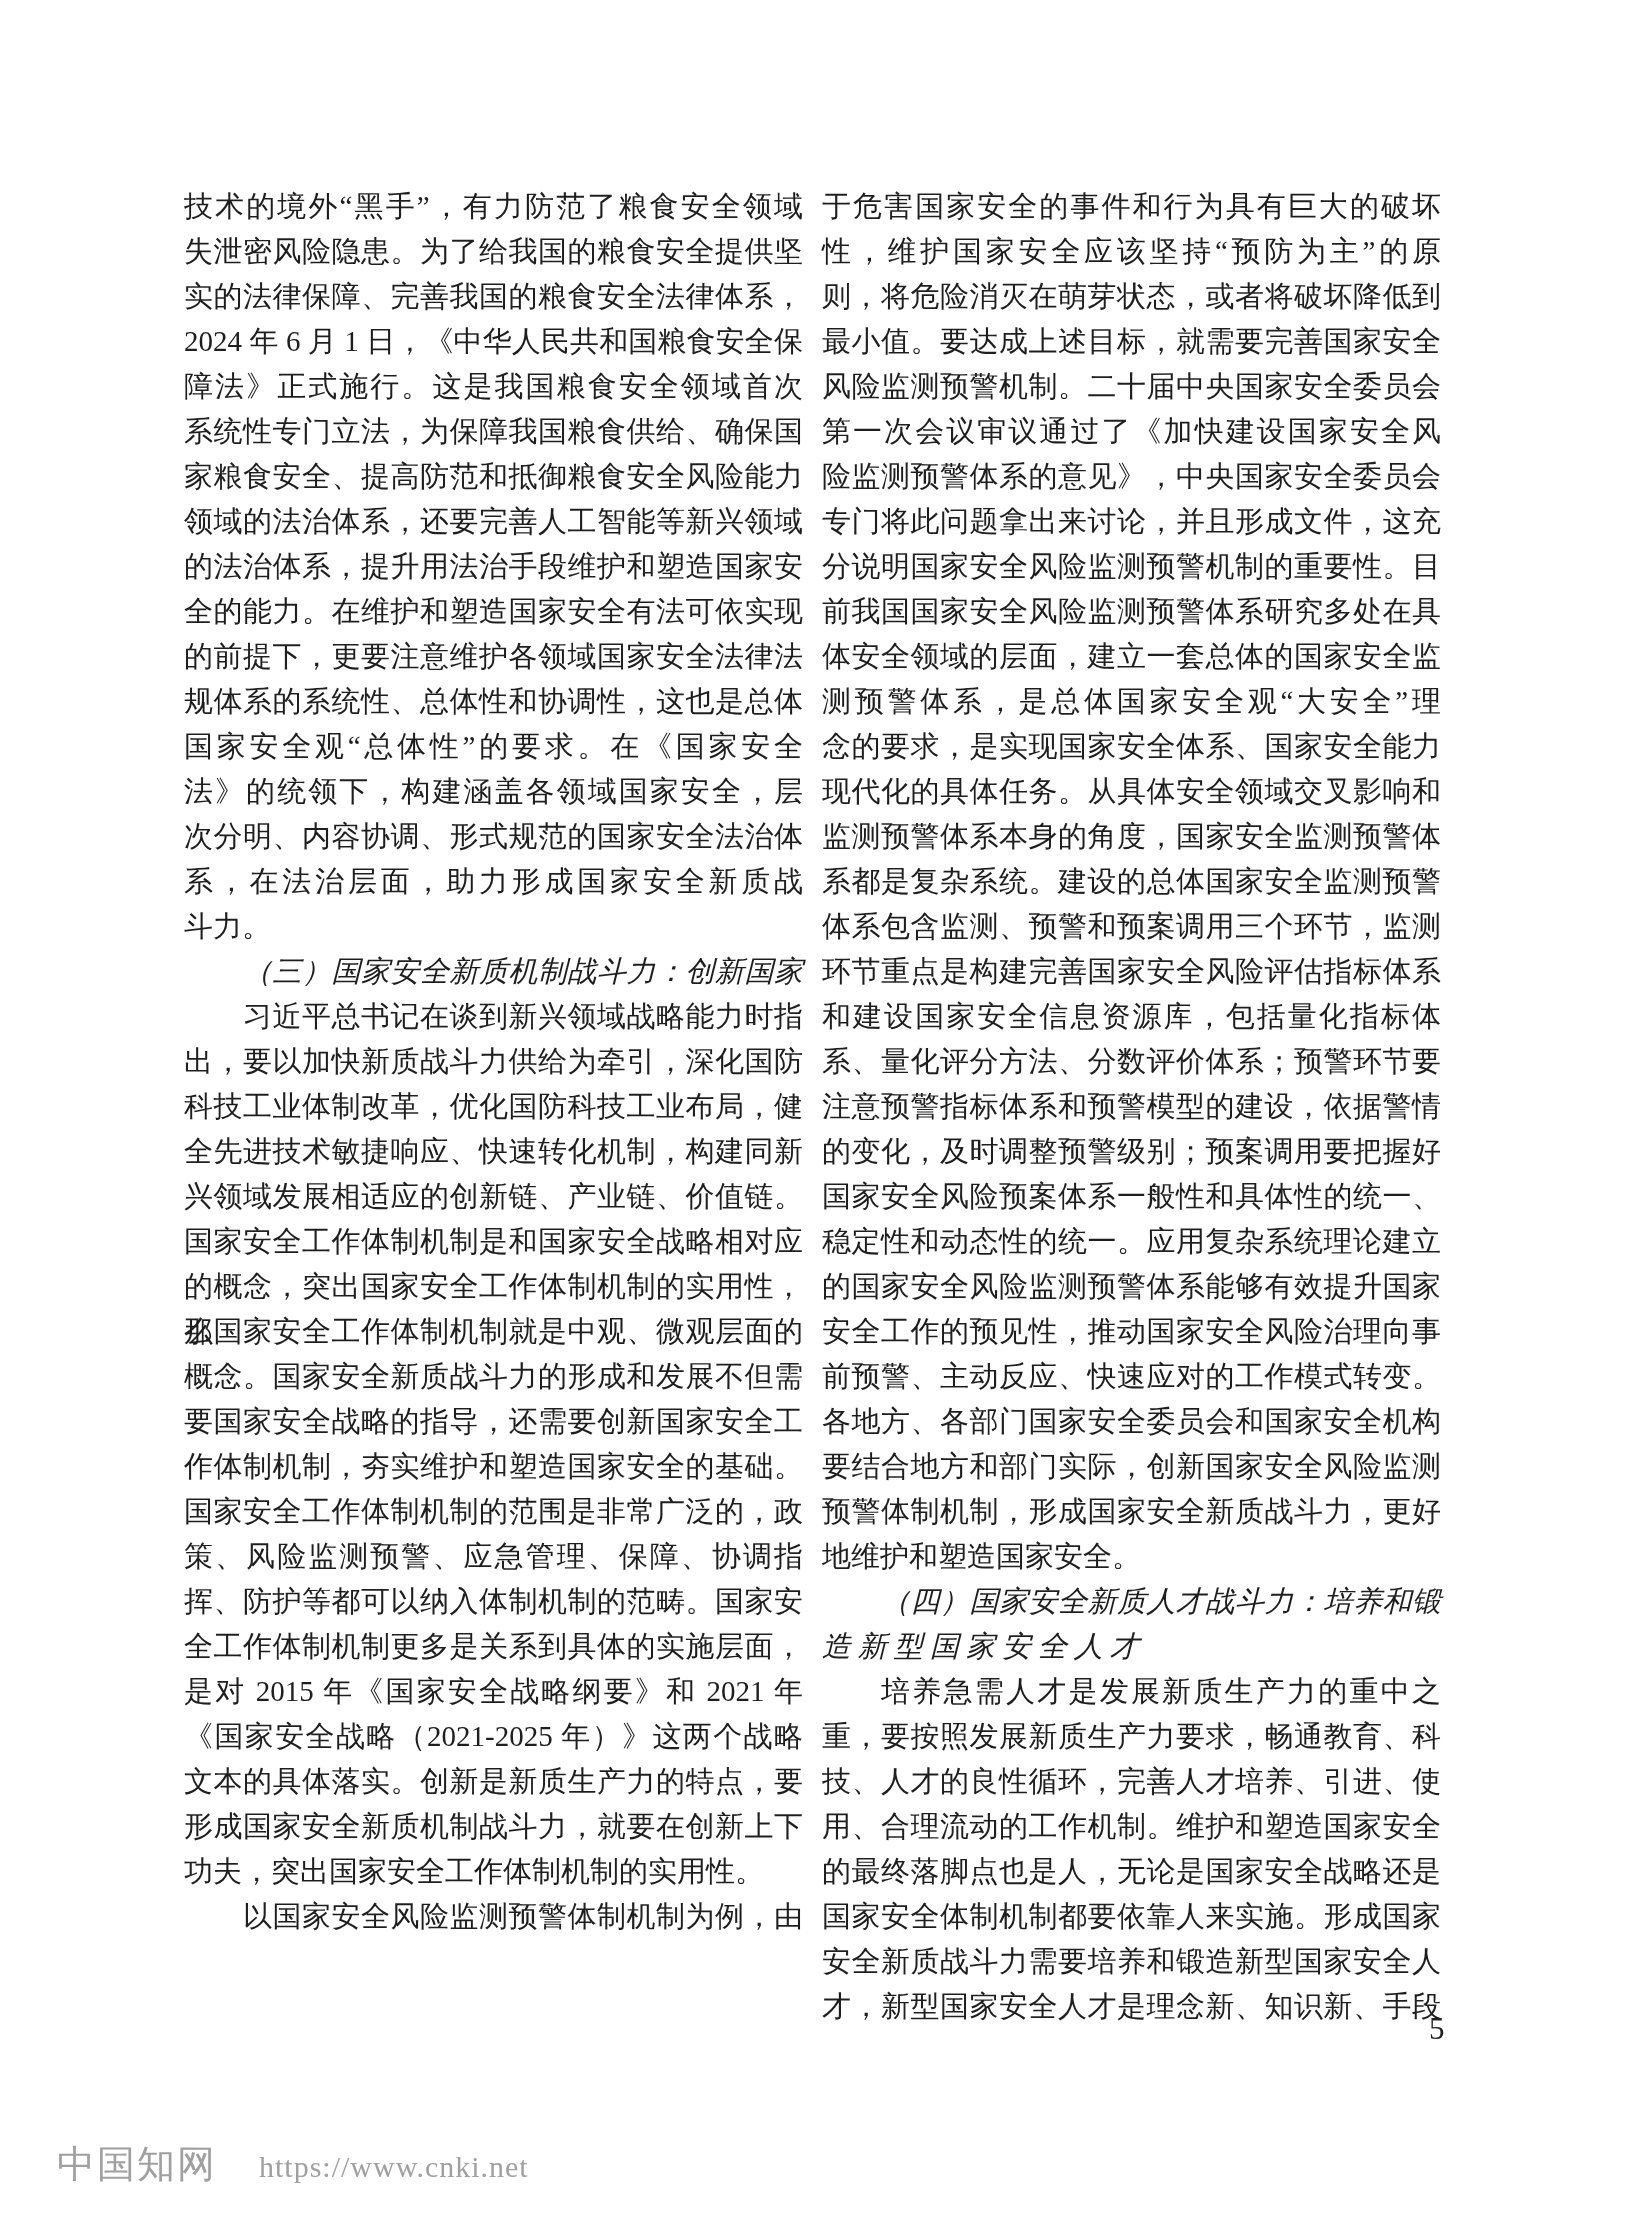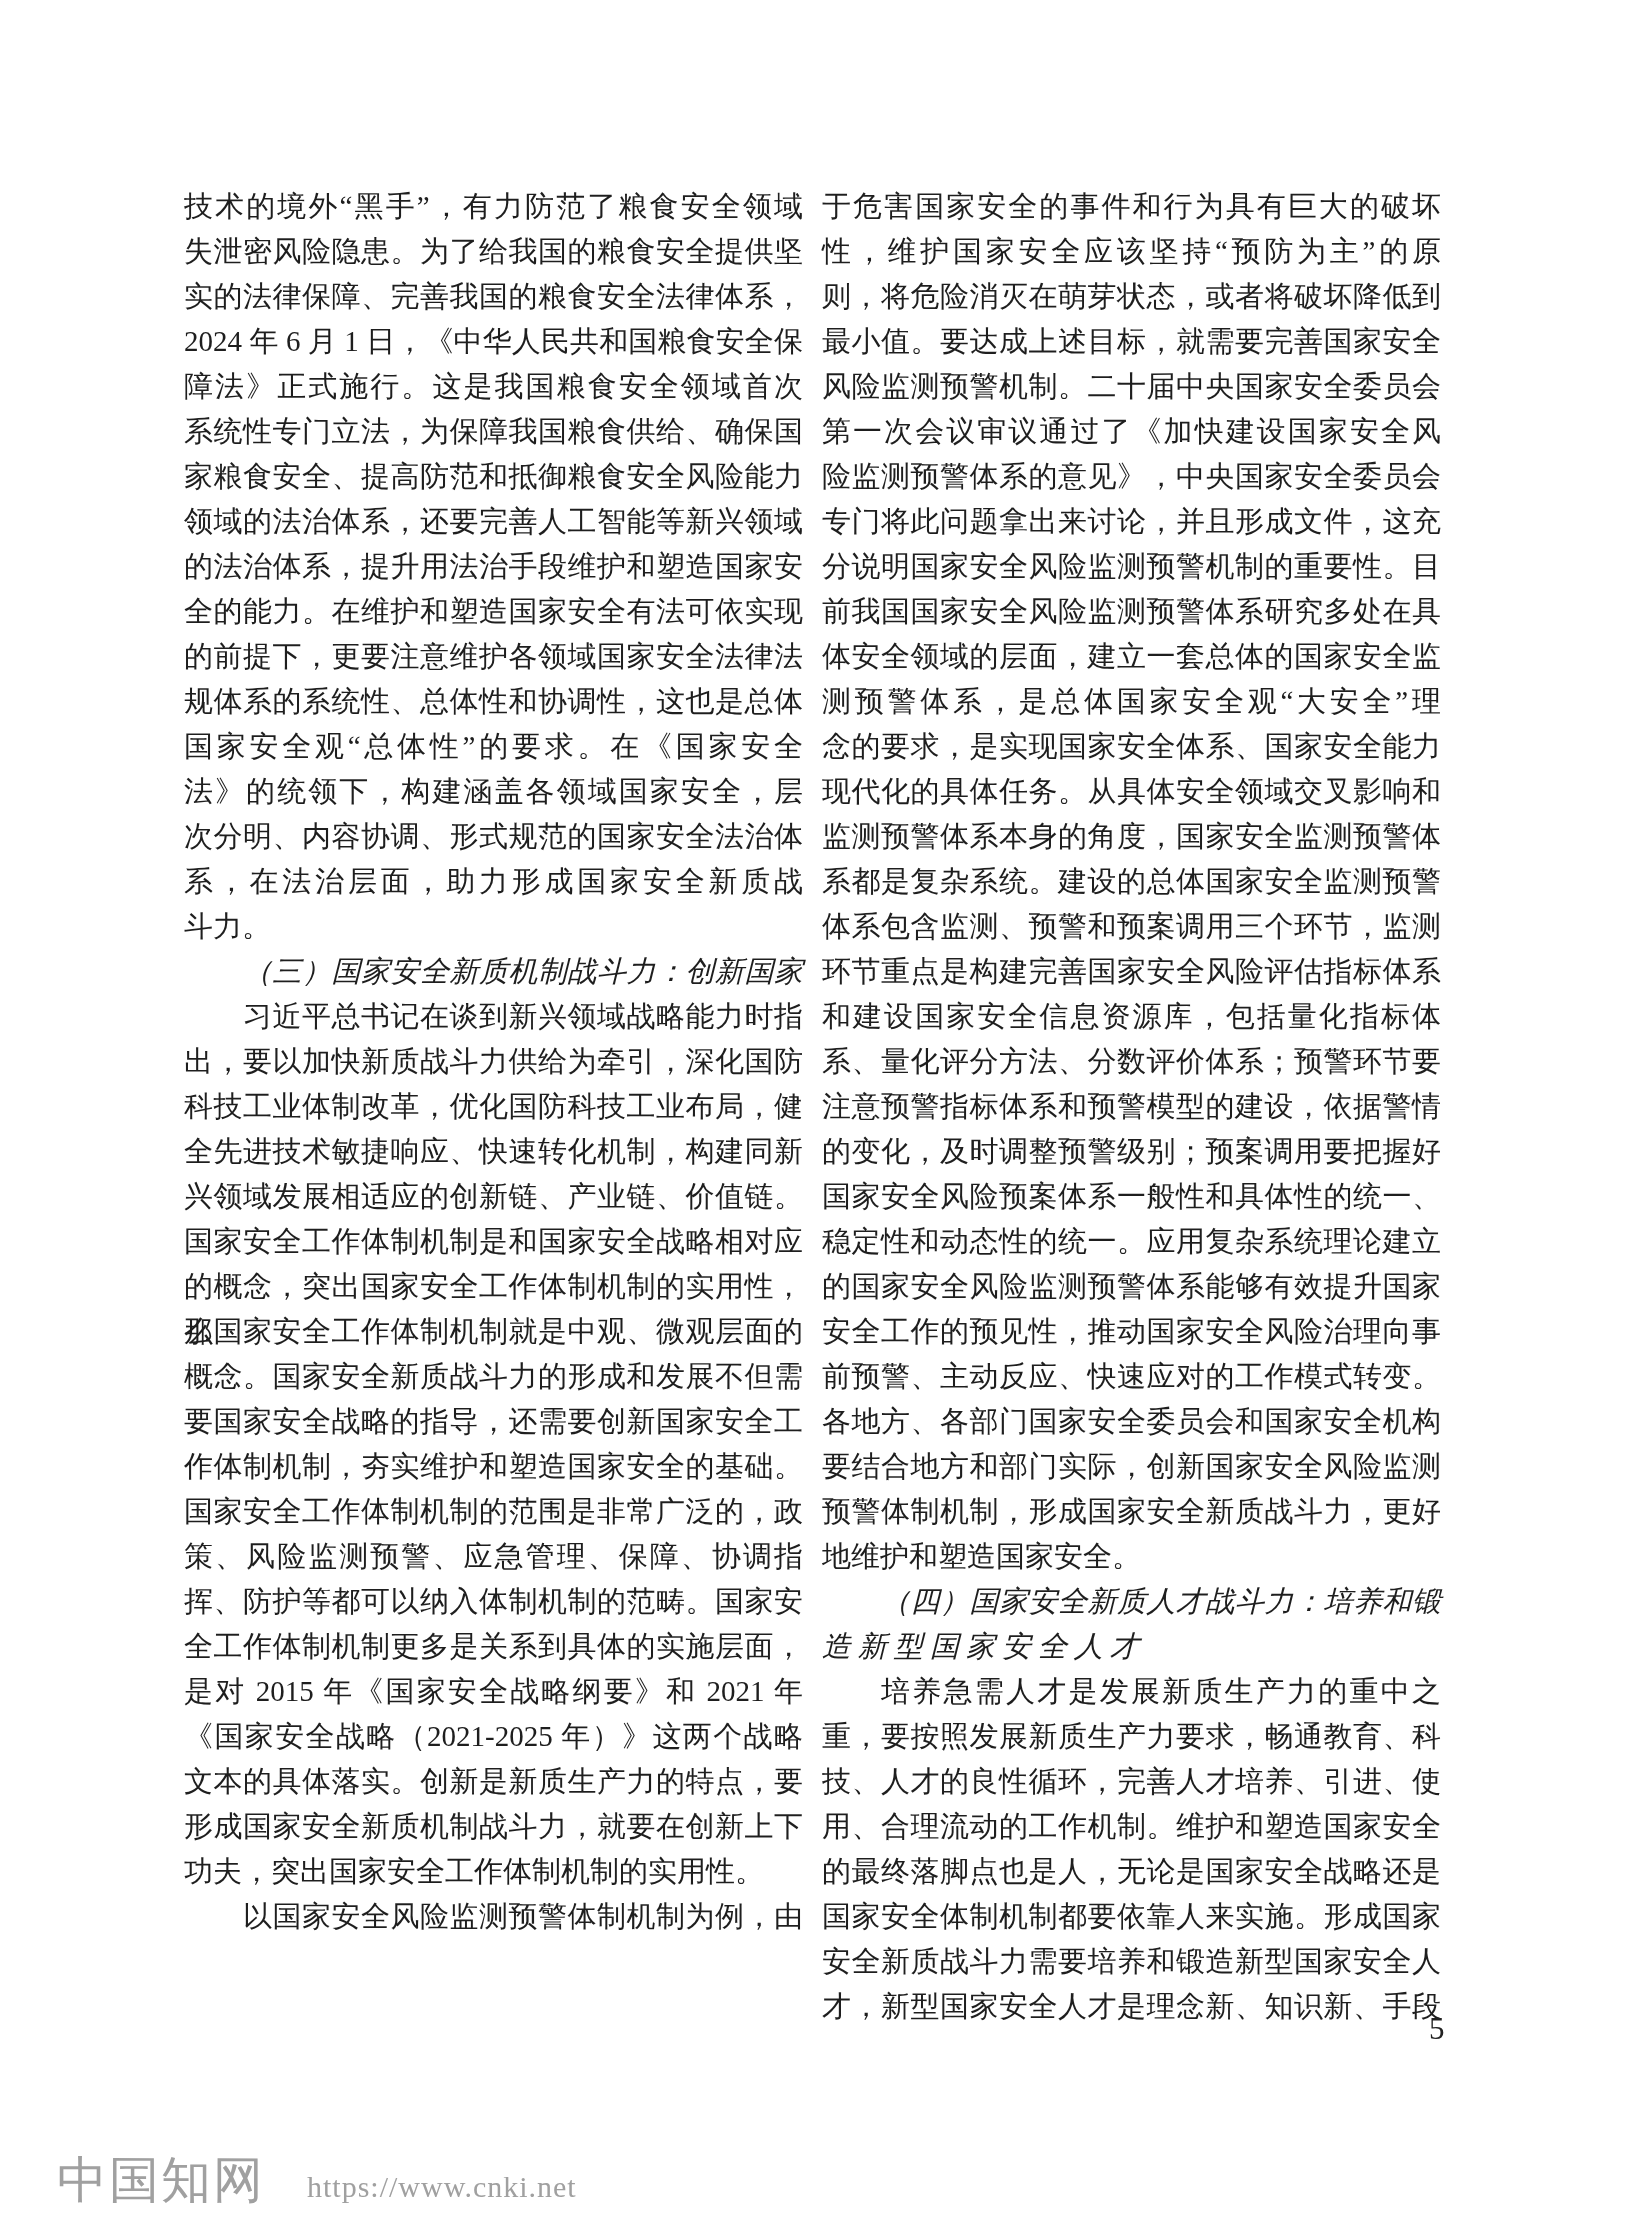--- a/index.html
+++ b/index.html
@@ -59,25 +59,24 @@
   .watermark {
     position: absolute;
     left: 57px;
     top: 2139px;
     display: flex;
     align-items: baseline;
     gap: 42px;
     color: #a0a0a0;
   }
   .wm-site {
-    font-size: 50px;
+    font-size: 38px;
     letter-spacing: 2px;
     font-weight: 400;
     font-family: "Liberation Serif", "DejaVu Serif", serif;
-    margin-top: 8px;
   }
   .wm-url {
     font-family: Liberation Serif, serif;
     font-size: 30px;
     letter-spacing: 1px;
   }
 </style>
 </head>
 <body>
 

